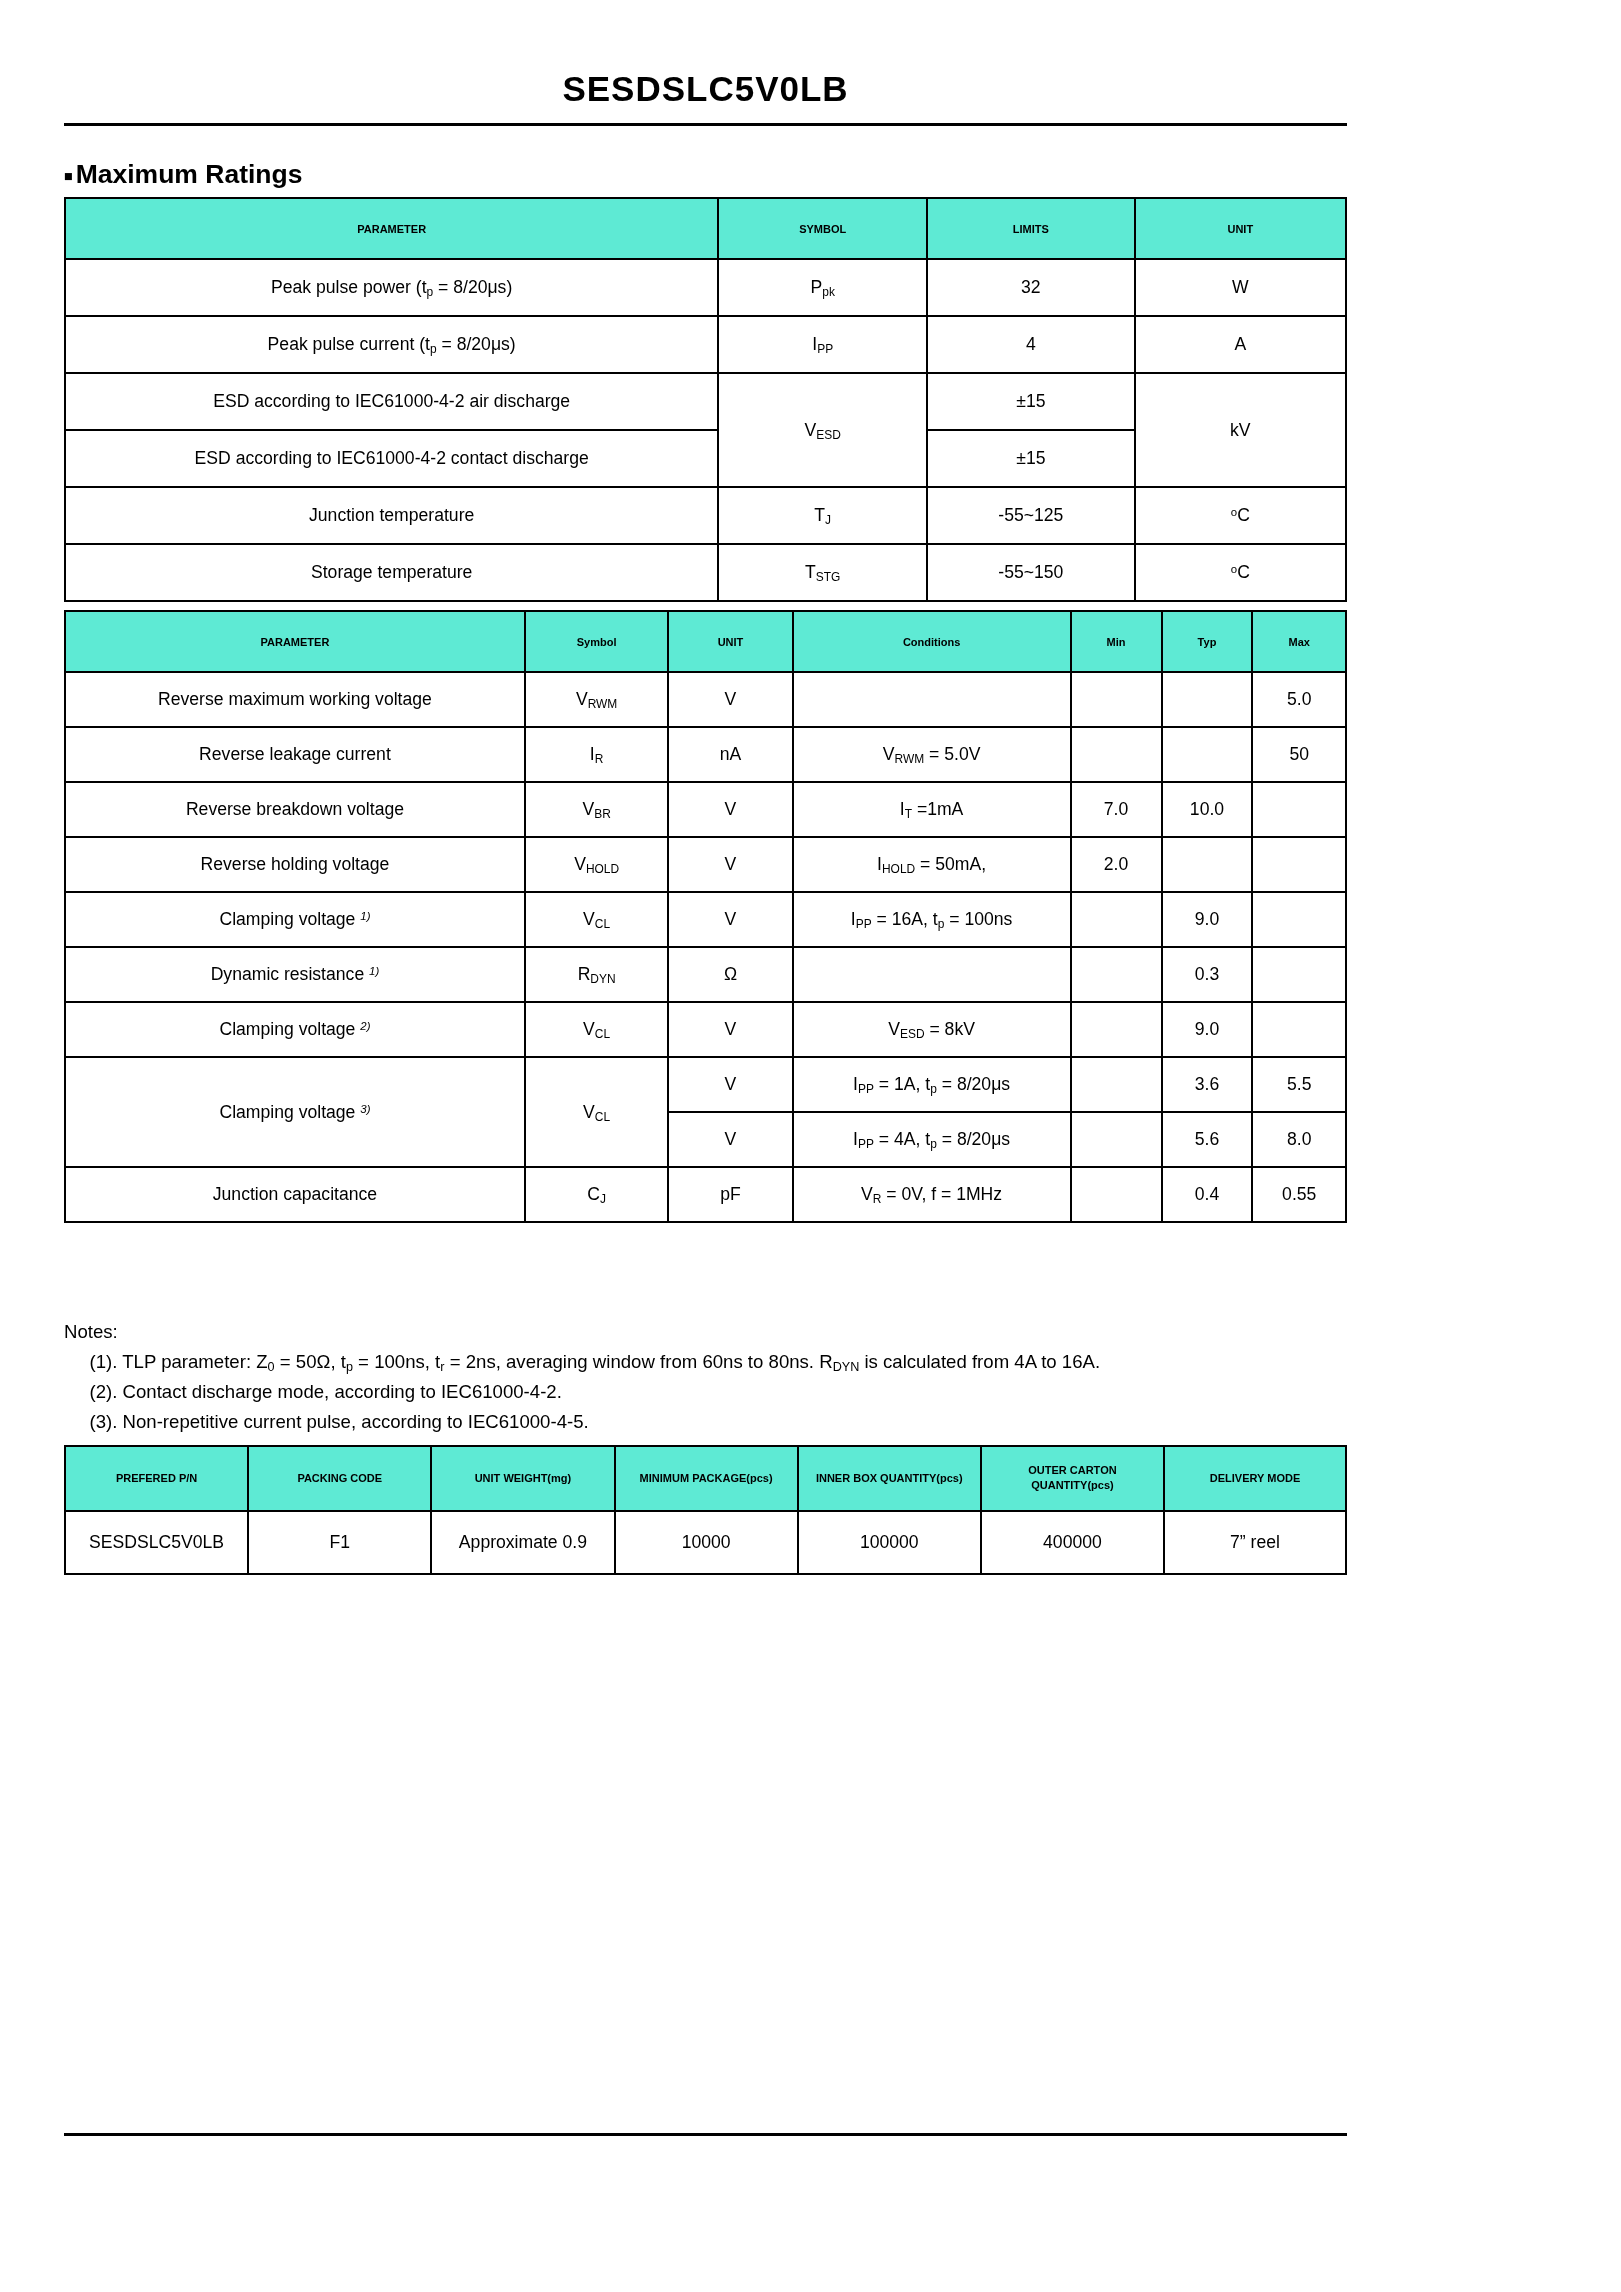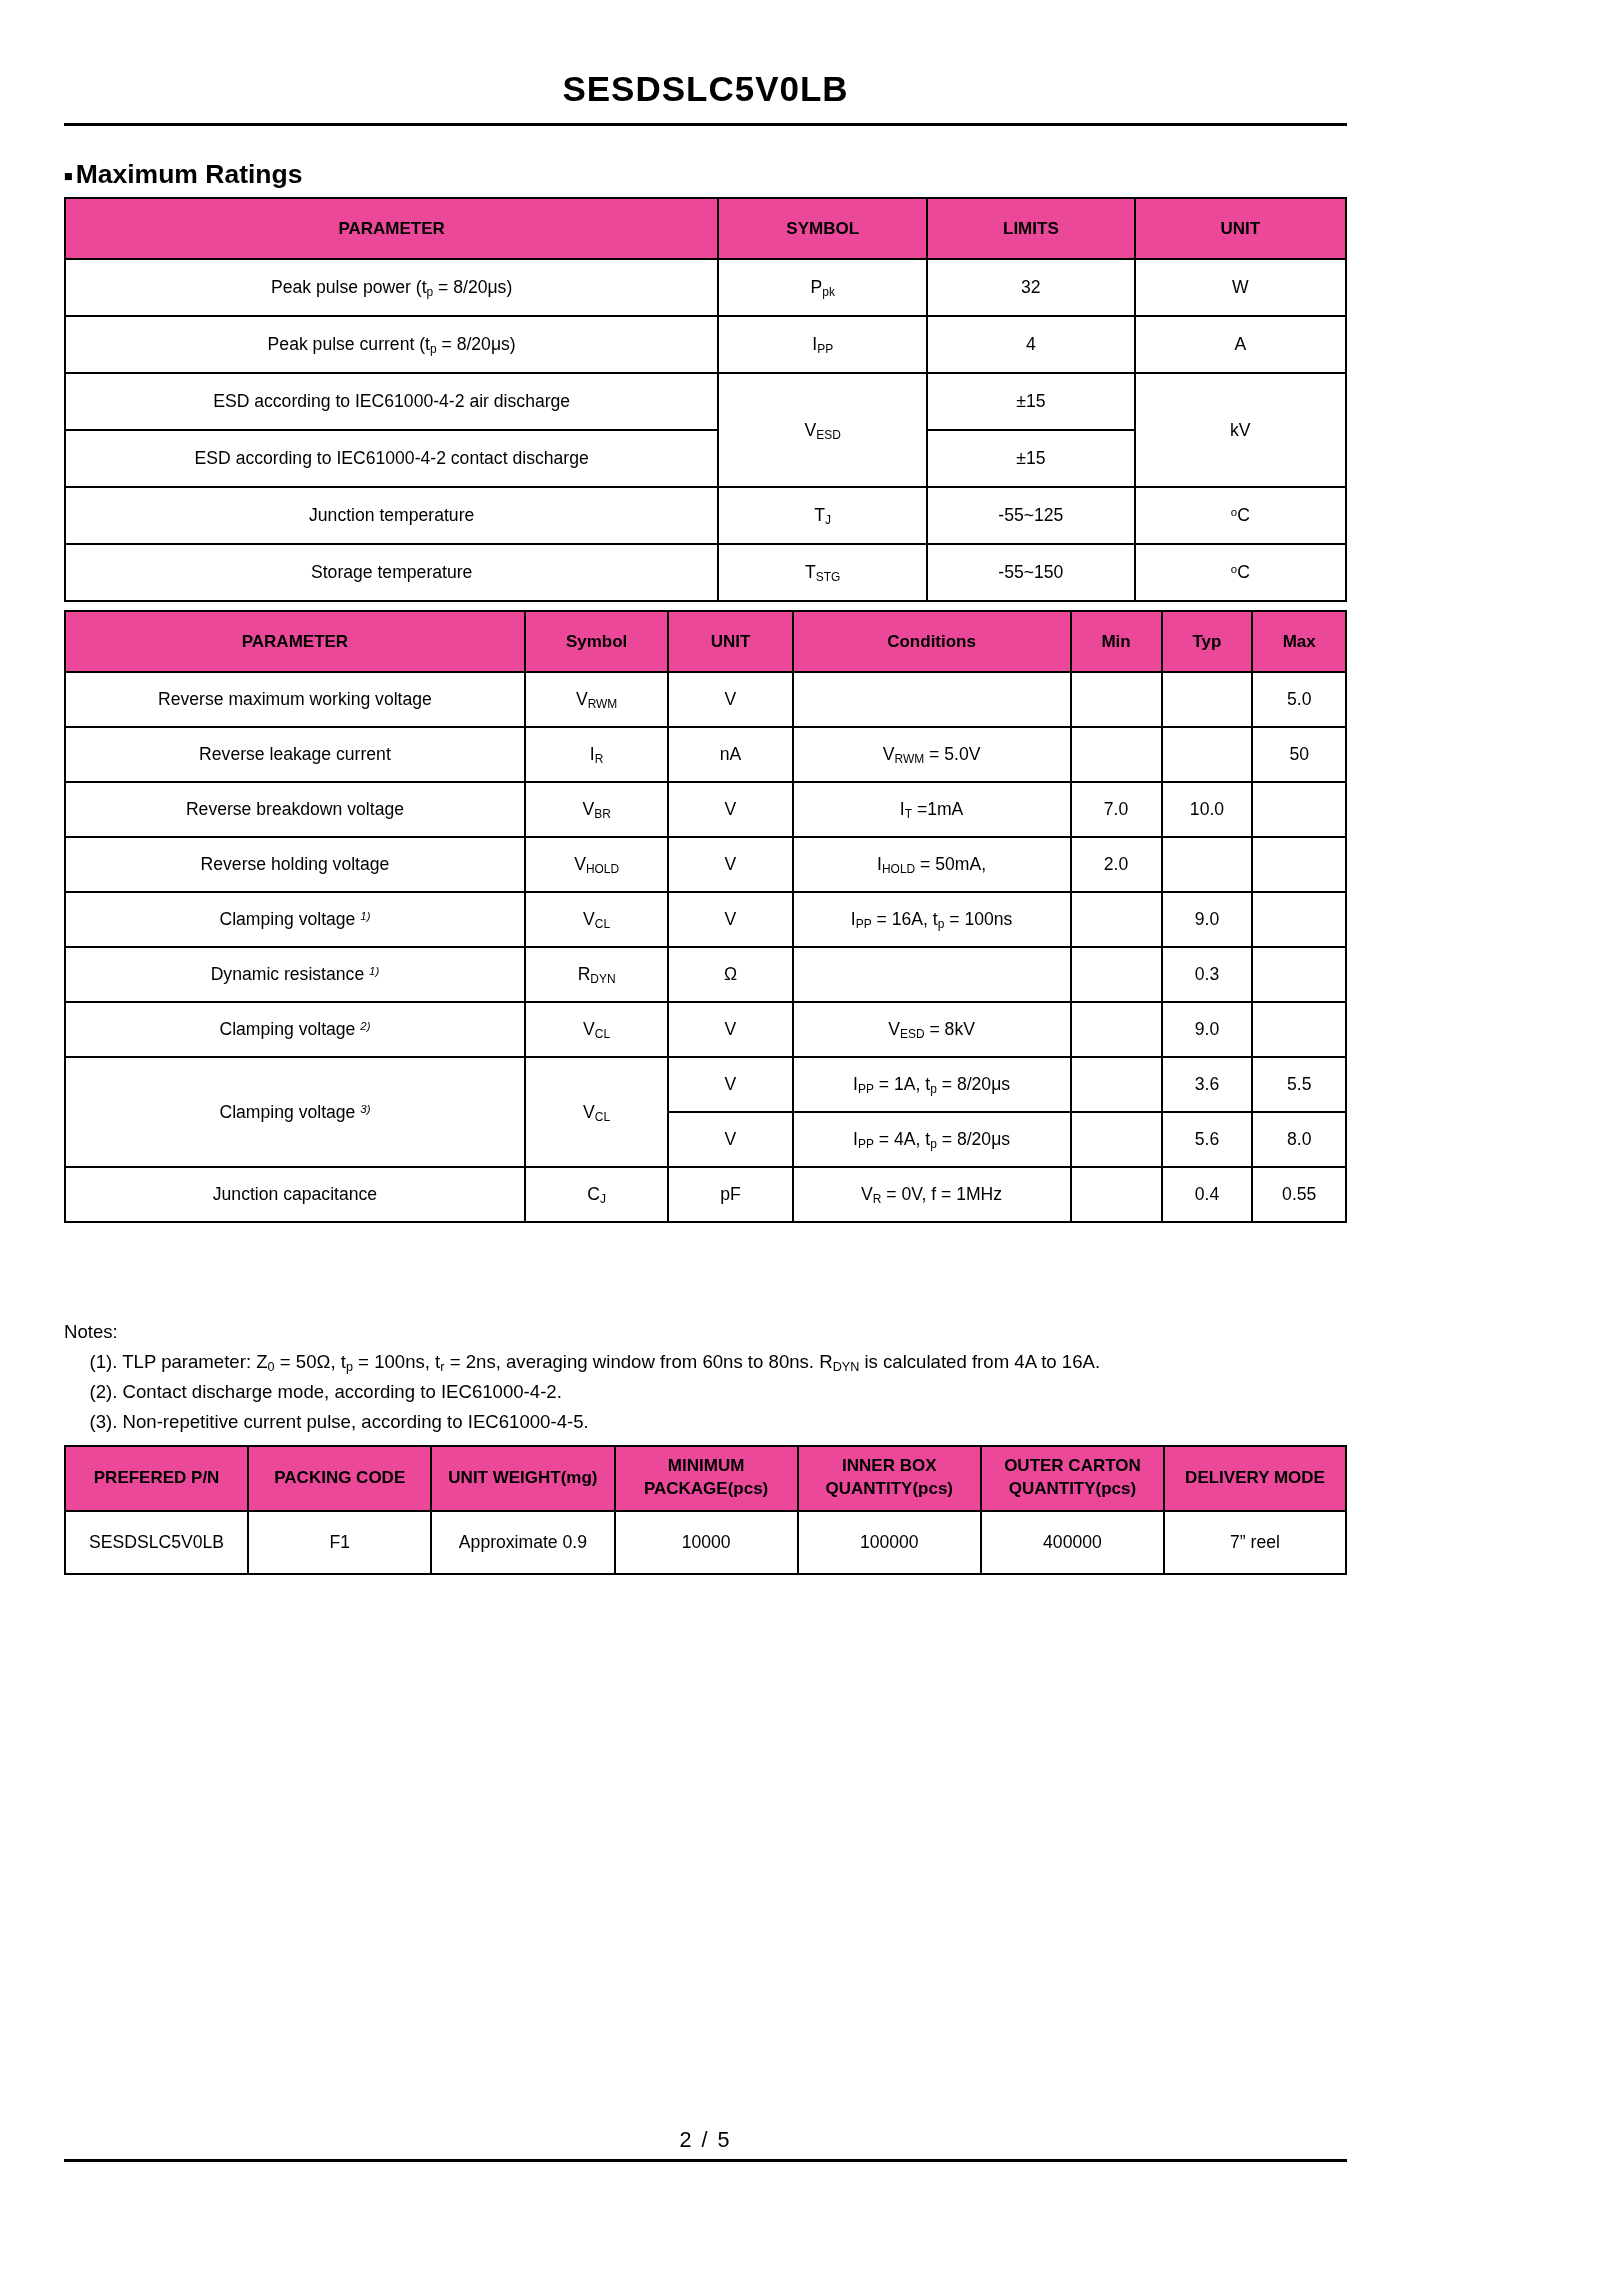--- a/index.html
+++ b/index.html
@@ -26,21 +26,21 @@
   table.dt {
     width:100%; border-collapse:collapse; table-layout:fixed; margin-top:7.8px;
     border:2.9px solid #000;
   }
   table.dt th, table.dt td {
     border-left:2px solid #000; border-right:2px solid #000;
     border-top:2.9px solid #000; border-bottom:2.9px solid #000;
     text-align:center; vertical-align:middle;
     padding:2px 5.9px; overflow:hidden;
   }
-  table.dt th { background:#ec4899; font-weight:bold; font-size:17px; }
+  table.dt th { background:#5eead4; font-weight:bold; font-size:11px; }
   table.dt td { font-size:17.6px; }
   td.al { text-align:left; padding-left:13.7px; }
   td.small { font-size:15.7px;margin-top:32px; }
 
   .mr th { height:61px; }
   .mr td { height:57px; }
   .ec td { height:55px; }
   .ec th { height:61px; }
   .ord { margin-top:7.8px; }
   .ord th { height:65px; font-size:15.7px; line-height:1.35; padding:2px 3.9px; }
@@ -278,18 +278,17 @@
             <td>10000</td>
             <td>100000</td>
             <td>400000</td>
             <td>7” reel</td>
           </tr>
         </tbody>
       </table>
     </div>
 
   <div class="footer">
-    <div class="page-num">2 / 5</div>
     <hr class="footer-rule">
   </div>
 
 </div>
 
 
 </body></html>

